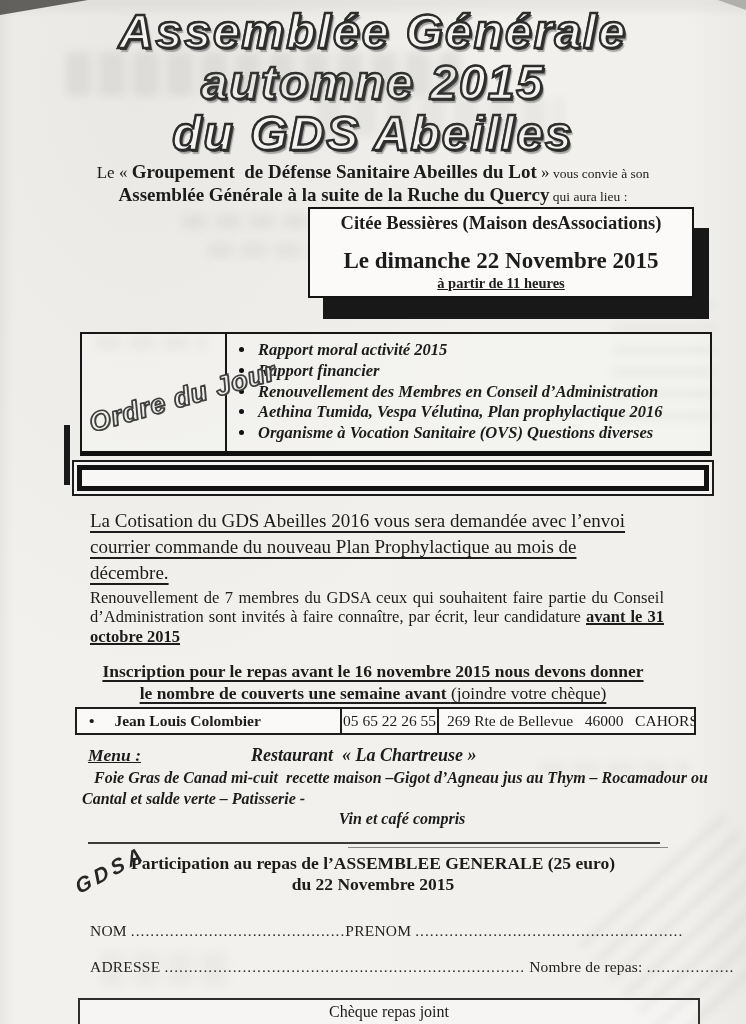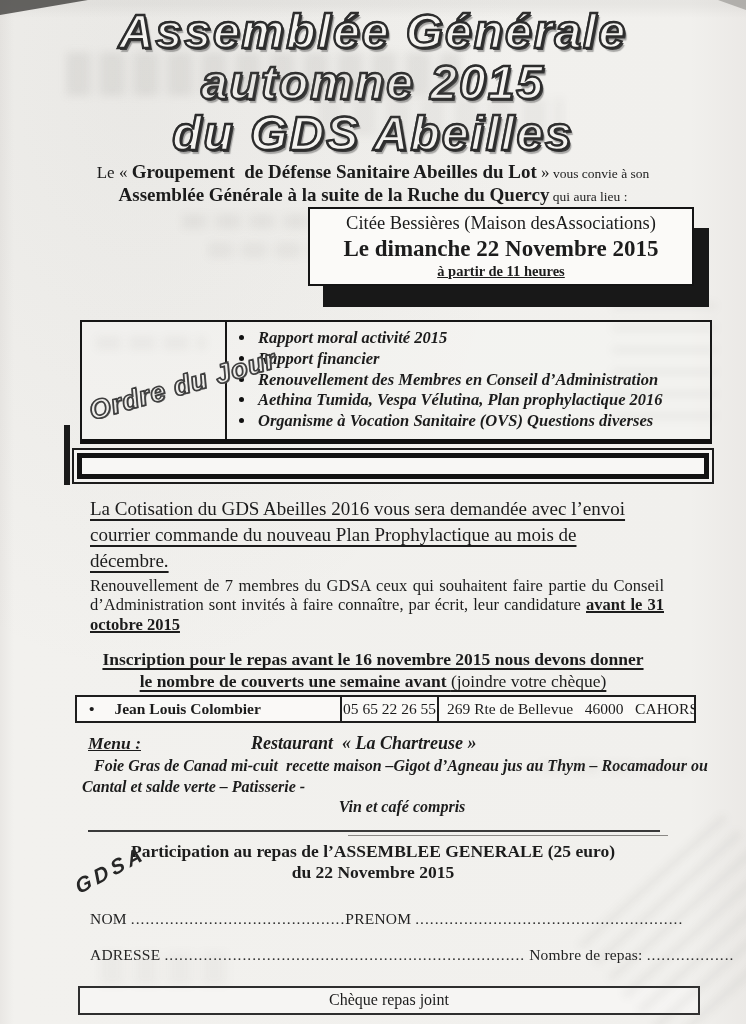--- a/index.html
+++ b/index.html
@@ -23,22 +23,22 @@
   }
   
   .intro{margin-top:2px;text-align:center;line-height:21px;}
   .intro .pre{font-size:17px;}
   .intro .org{font-size:19px;font-weight:700;white-space:pre-wrap;}
   .intro .sm{font-size:13.5px;}
   .intro .b2{font-size:19px;font-weight:700;}
   
   .venue{margin:0 0 0 308px;width:378px;background:#fbfaf8;border:2px solid #141414;
     box-shadow:15px 21px 0 0 #181818;text-align:center;padding:3px 2px 5px;position:relative;z-index:2;}
-  .venue .v1{font-size:18.5px;font-weight:400;line-height:23px;}
-  .venue .v2{font-size:23px;font-weight:700;line-height:28px;}
+  .venue .v1{font-size:18.5px;font-weight:700;line-height:23px;}
+  .venue .v2{font-size:23px;font-weight:700;line-height:28px;margin-top:12px;}
   .venue .v3{font-size:14.5px;font-weight:700;line-height:16px;text-decoration:underline;}
   
   .agenda{margin:34px 0 0 80px;width:628px;border:2px solid #161616;border-bottom:5px solid #101010;
     display:flex;background:rgba(248,247,245,.4);}
   .agenda-left{width:143px;position:relative;}
   .agenda-label{position:absolute;left:-4px;top:48px;width:210px;text-align:center;
     transform:rotate(-16deg);font-family:"Liberation Sans",sans-serif;font-style:italic;
     font-weight:700;font-size:27px;letter-spacing:1px;color:#efeeeb;
     -webkit-text-stroke:1.6px #3e3e3e;text-shadow:1px 1px 0 #6a6a6a,-1px 0 0 #777;}
   .agenda-right{flex:1;border-left:2px solid #161616;padding:6px 4px 7px 12px;}

